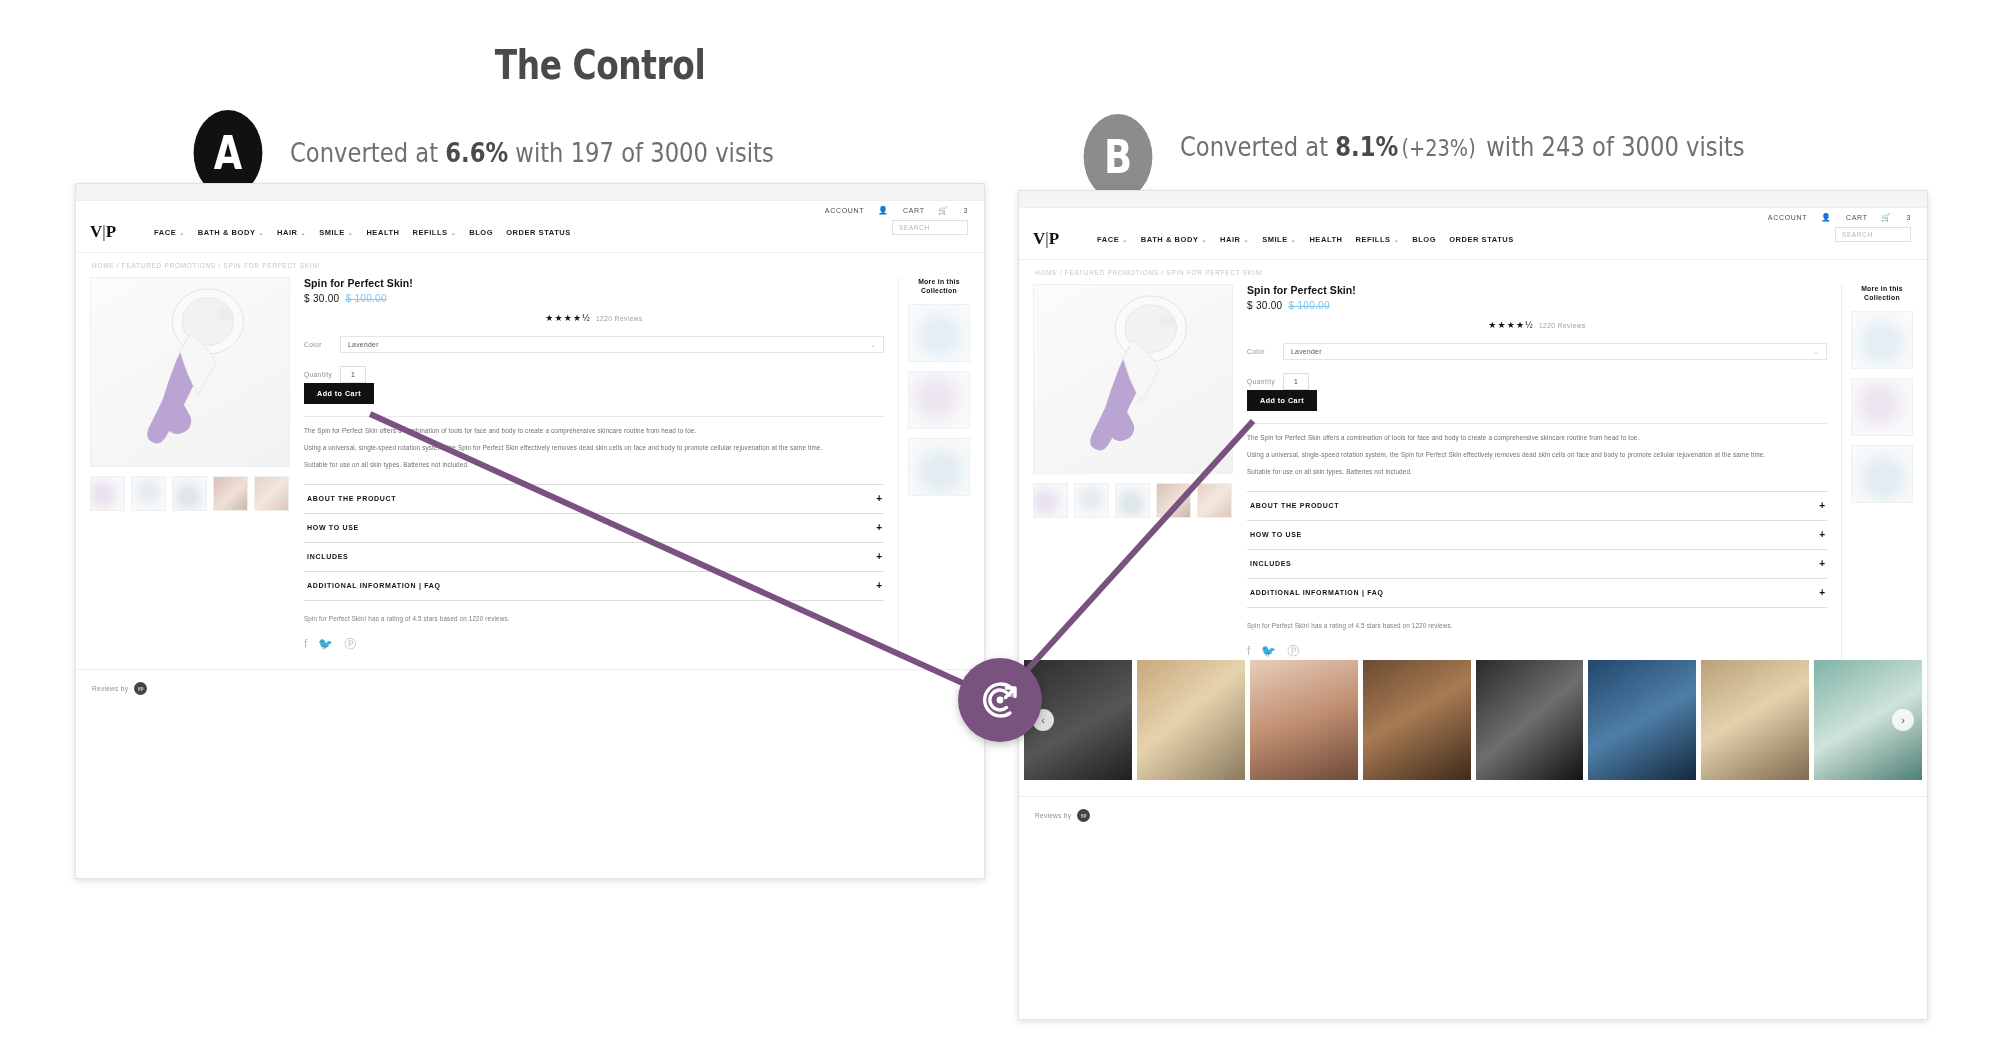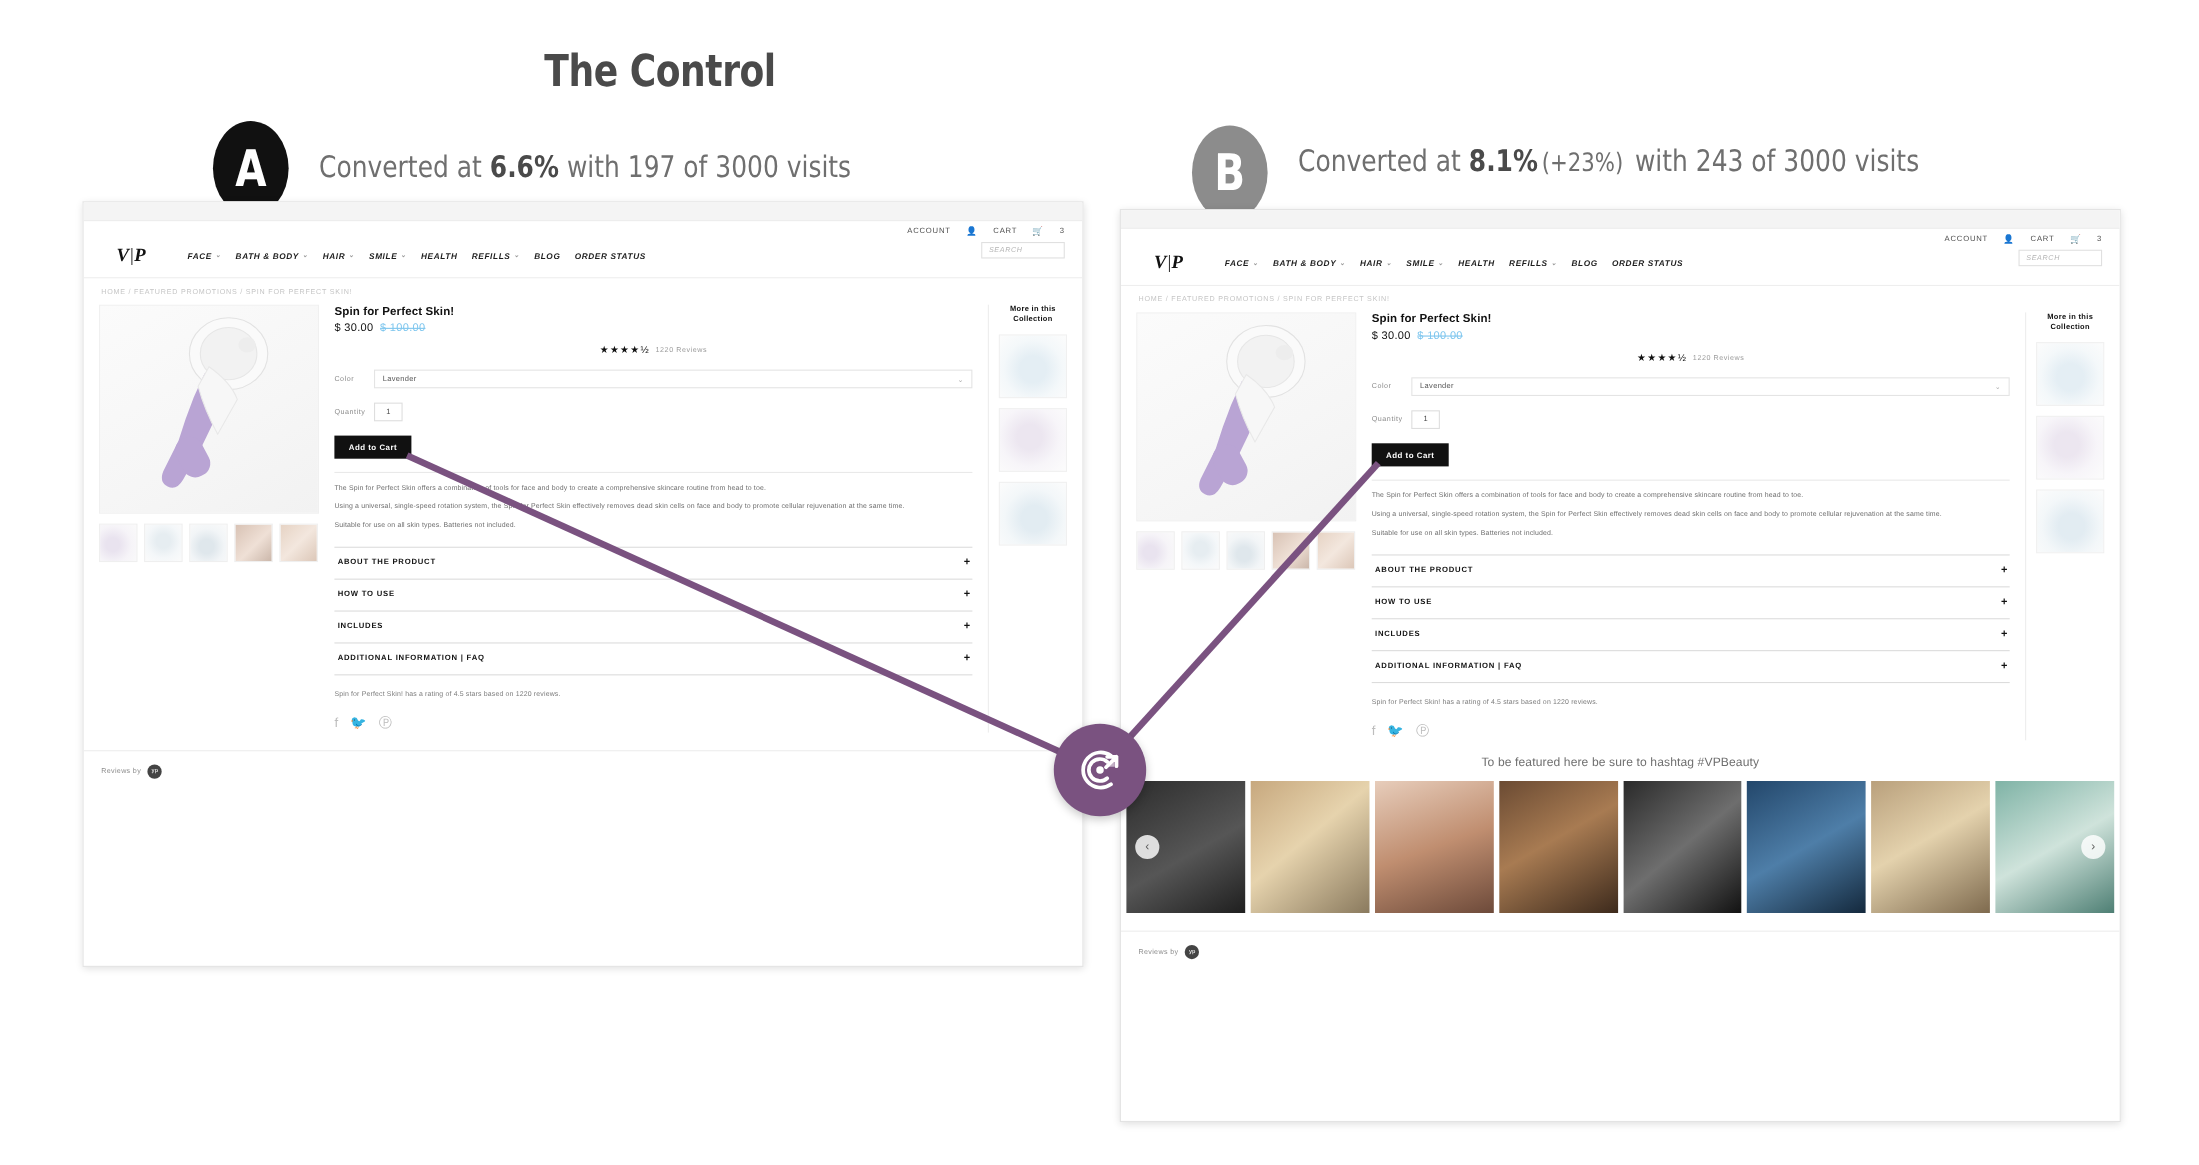--- a/index.html
+++ b/index.html
@@ -58,24 +58,23 @@
   .util {
     display:flex; justify-content:flex-end; align-items:center; gap:14px;
     padding: 5px 16px 3px 0;
     font-size: 7px; color:#4e4e4e; letter-spacing: .7px;
   }
   .util span.lbl { font-size:7px; }
   .util .ic { font-size: 8px; }
 
   .navrow {
     display:flex; gap:0;
-    padding: 4px 14px 10px 30px;
+    padding: 4px 14px 10px 14px;
     border-bottom: 1px solid #eee;
     position: relative;
-    font-style: italic;
   }
   .logo {
     font-family: "Liberation Serif", serif;
     font-weight: 700; font-size: 17px; color:#111;
     letter-spacing: 0px; margin-right: 18px;
   }
   .logo .bar { font-weight:300; }
   .navlinks { display:flex; align-items:center; gap:13px;margin-left:20px; }
   .navlink {
     font-size: 7.5px; letter-spacing: .55px; color:#1d1d1d; font-weight:600;
@@ -128,21 +127,20 @@
     display:flex; align-items:center; justify-content:space-between;
     padding: 0 7px; font-size:6.8px; color:#555; letter-spacing:.3px;
   }
   .select .chev { color:#a8a8a8; font-size:6px; }
   .qty-input {
     width:26px; height:17px; border:1px solid #dedede; background:#fff;
     display:flex; align-items:center; justify-content:center;
     font-size:6.8px; color:#444;
   }
   .atc {
-    margin-top:13px;
     display:inline-flex; align-items:center; justify-content:center;
     background:#111; color:#fff;
     font-size:7.2px; font-weight:700; letter-spacing:.45px;
     padding: 6px 13px;
   }
   .rule { height:1px; background:#e9e9e9; margin-top:12px; }
   .p-desc { font-size:6.3px; color:#6e6e6e; line-height:1.62; margin-top:9px; letter-spacing:.15px; }
   .p-desc + .p-desc { margin-top:7px; }
 
   .acc { margin-top:13px; }
@@ -517,21 +515,20 @@
 
       <div class="col-more">
         <div class="more-ttl">More in this Collection</div>
         <div class="more-thumb mt1"></div>
         <div class="more-thumb mt2"></div>
         <div class="more-thumb mt3"></div>
       </div>
     </div>
 
     <div>
-      <div class="ugc-head">To be featured here be sure to hashtag #VPBeauty</div>
       <div class="ugc-strip">
         <div class="ugc u1"></div>
         <div class="ugc u2"></div>
         <div class="ugc u3"></div>
         <div class="ugc u4"></div>
         <div class="ugc u5"></div>
         <div class="ugc u6"></div>
         <div class="ugc u7"></div>
         <div class="ugc u8"></div>
         <div class="ugc-nav ugc-prev">‹</div>

